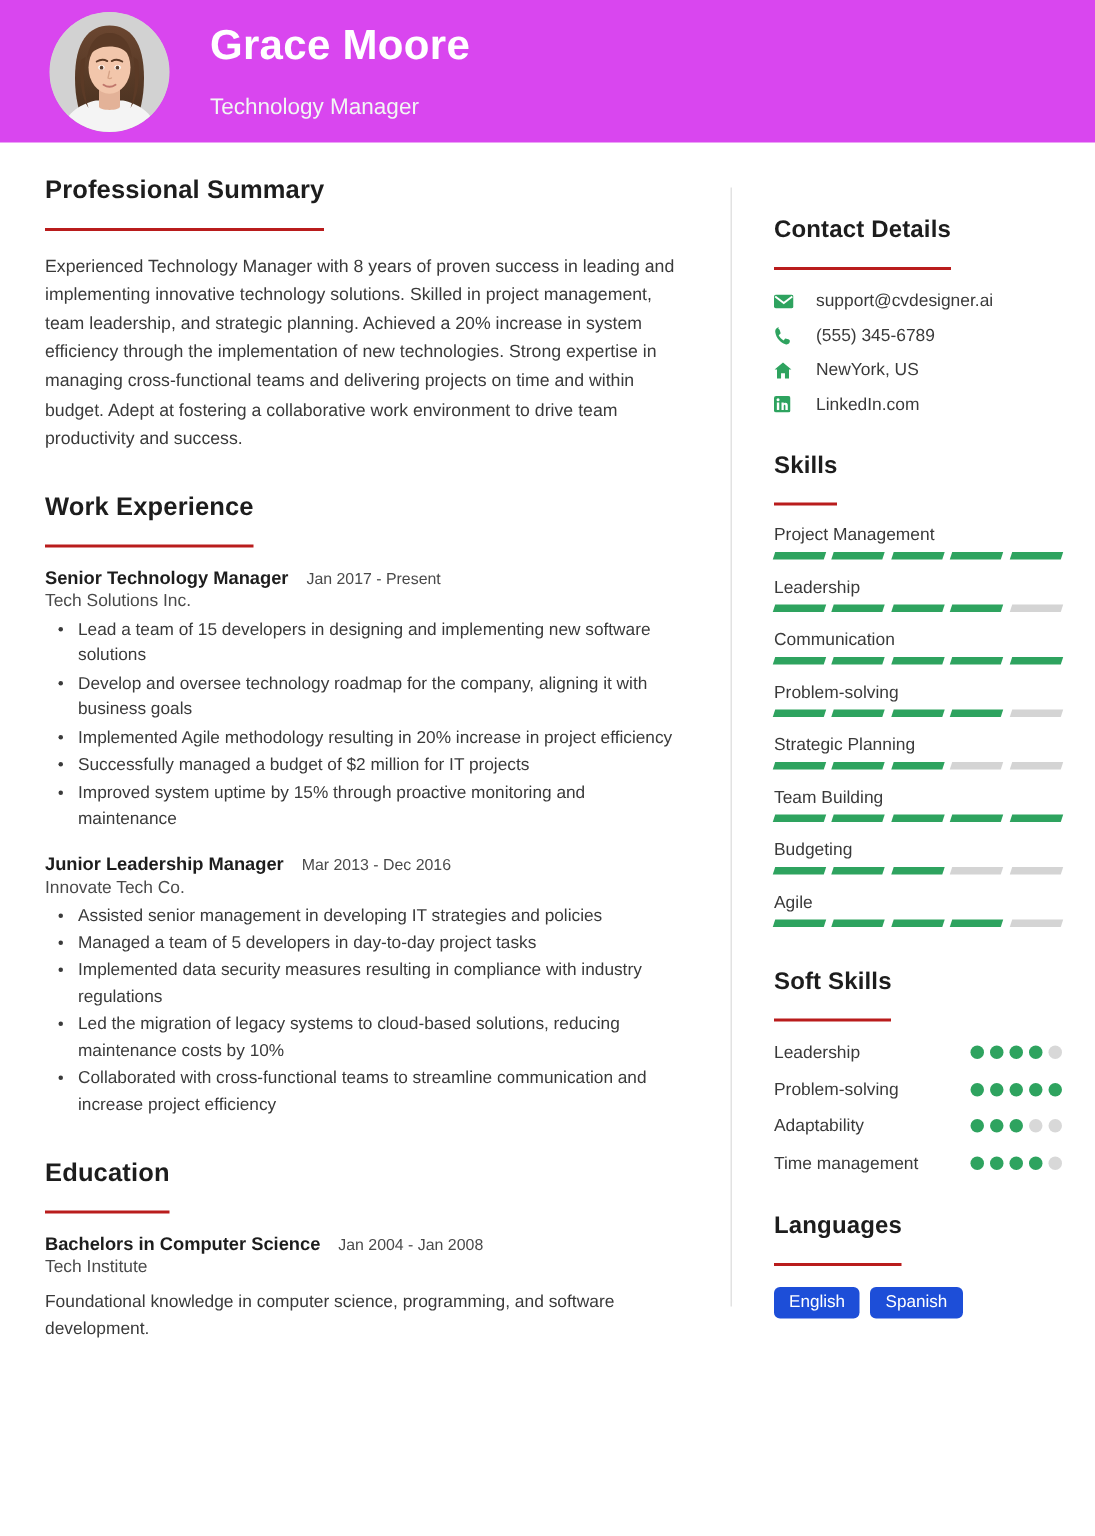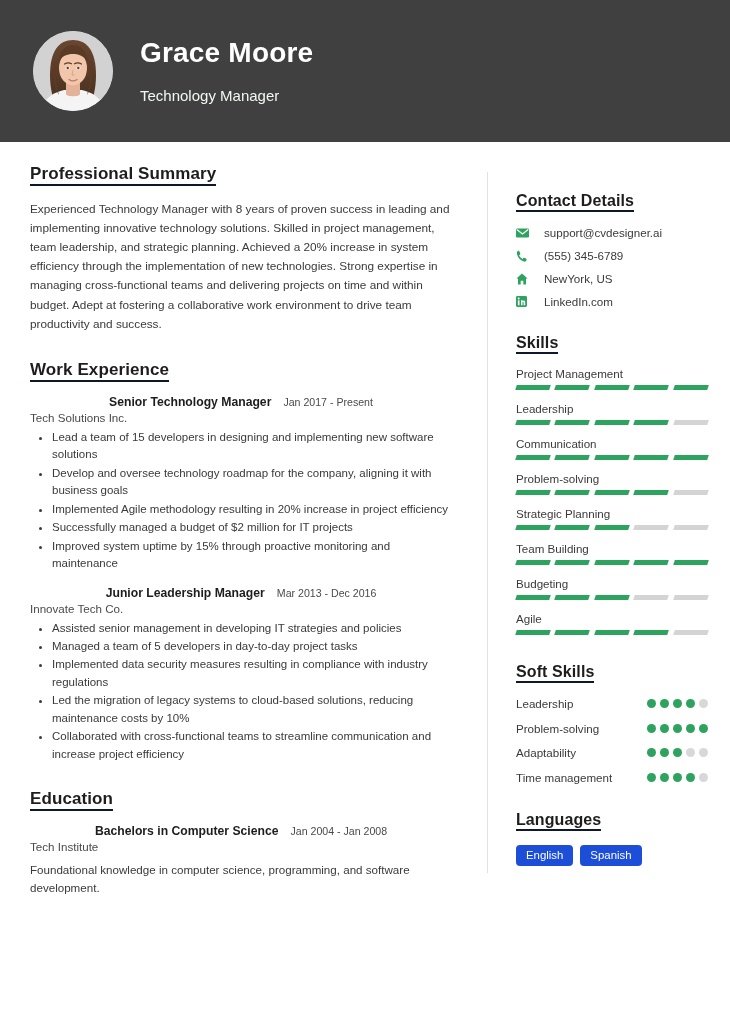--- a/index.html
+++ b/index.html
@@ -14,22 +14,22 @@
     position: relative;
     width: 730px;
     height: 1024px;
     background: #ffffff;
     overflow: hidden;
   }
 
   
   .header {
     position: relative;
-    height: 142px;
-    background: #404040;
+    height: 95px;
+    background: #d946ef;
     display: flex;
     align-items: center;
     padding-left: 33px;
   }
   .avatar-wrap {
     width: 80px;
     height: 80px;
     border-radius: 50%;
     background: #d2d2d2;
     overflow: hidden;
@@ -76,44 +76,44 @@
     padding: 0 22px 0 28px;
     margin-top: 28px;
   }
 
   
   .sec-head {
     font-size: 17px;
     font-weight: bold;
     color: #1d1d1d;
     letter-spacing: 0.1px;
-    padding-bottom: 0;
+    padding-bottom: 15px;
     display: inline-block;
-    border-bottom: 2px solid #0f172a;
+    border-bottom: 2px solid #b91c1c;
     text-align: right;
   }
   .sec-head.small {
     font-size: 16px;
   }
   .sec-block { margin-bottom: 4px; }
 
   
   .summary {
     font-size: 11.8px;
     line-height: 1.62;
     color: #3a3a3a;
     margin-top: 14px;
     text-align: left;
   }
 
   
   .entry { margin-top: 13px; }
   .entry-head {
     display: flex;
-    justify-content: center;
+    justify-content: flex-start;
     align-items: baseline;
   }
   .entry-title {
     font-size: 12.2px;
     font-weight: bold;
     color: #1d1d1d;
   }
   .entry-date {
     font-size: 10.6px;
     color: #4a4a4a;

